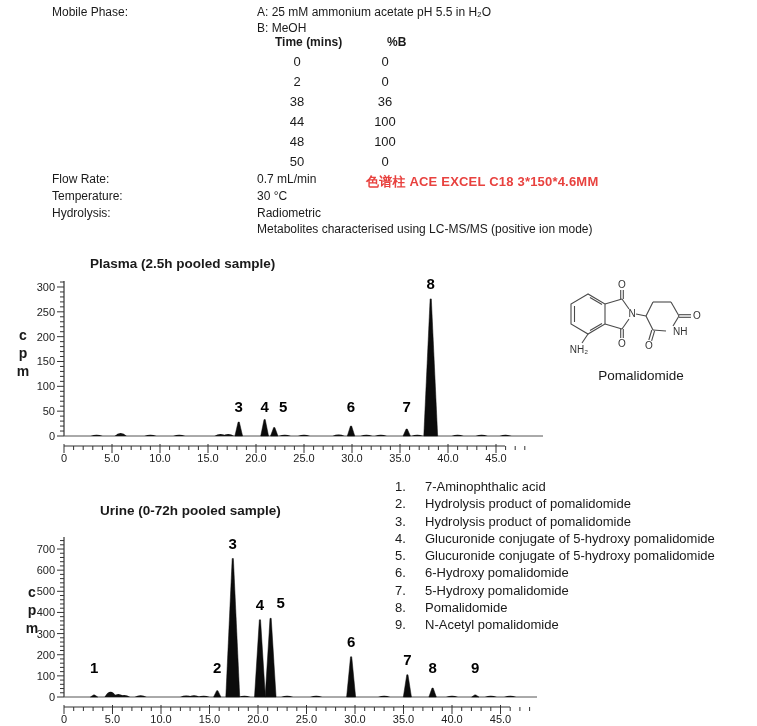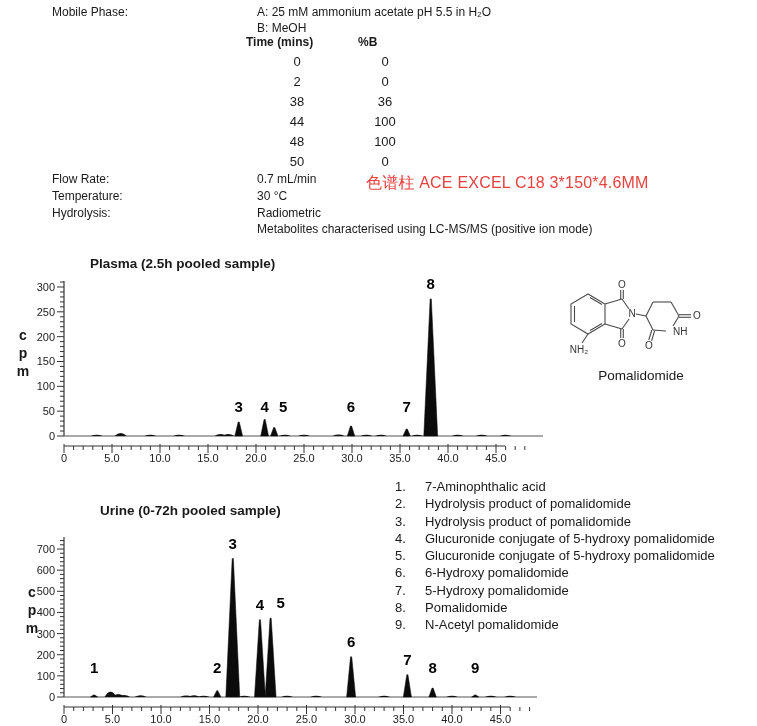--- a/index.html
+++ b/index.html
@@ -1,22 +1,22 @@
 <!DOCTYPE html>
 <html><head>
 <meta charset="utf-8">
 <style>
   html,body{margin:0;padding:0;background:#fff;}
   .page{position:relative;width:757px;height:726px;background:#ffffff;overflow:hidden;
         font-family:"Liberation Sans",sans-serif;color:#1a1a1a;}
   .abs{position:absolute;white-space:nowrap;}
   .t13{font-size:12px;line-height:16px;text-align:center;}
-  .bold{font-weight:bold;}
+  .bold{font-weight:bold;margin-left:29px;}
   .chart-title{font-size:13.5px;font-weight:bold;padding-left:16px;}
-  .red-note{font-size:16px;font-weight:normal;letter-spacing:0.2px;}
+  .red-note{font-size:13px;font-weight:bold;letter-spacing:0.2px;}
   .cpm{font-weight:bold;font-size:14px;line-height:18px;text-align:center;}
   .cell{position:absolute;font-size:13px;text-align:center;}
   .legend-row{display:flex;font-size:13px;line-height:17.3px;}
   .legend-num{width:30px;flex:none;}
   svg{position:absolute;display:block;}
   svg text{font-family:"Liberation Sans",sans-serif;}
   .struct-label{font-size:13.5px;text-align:center;}
 </style>
 </head>
 <body>

